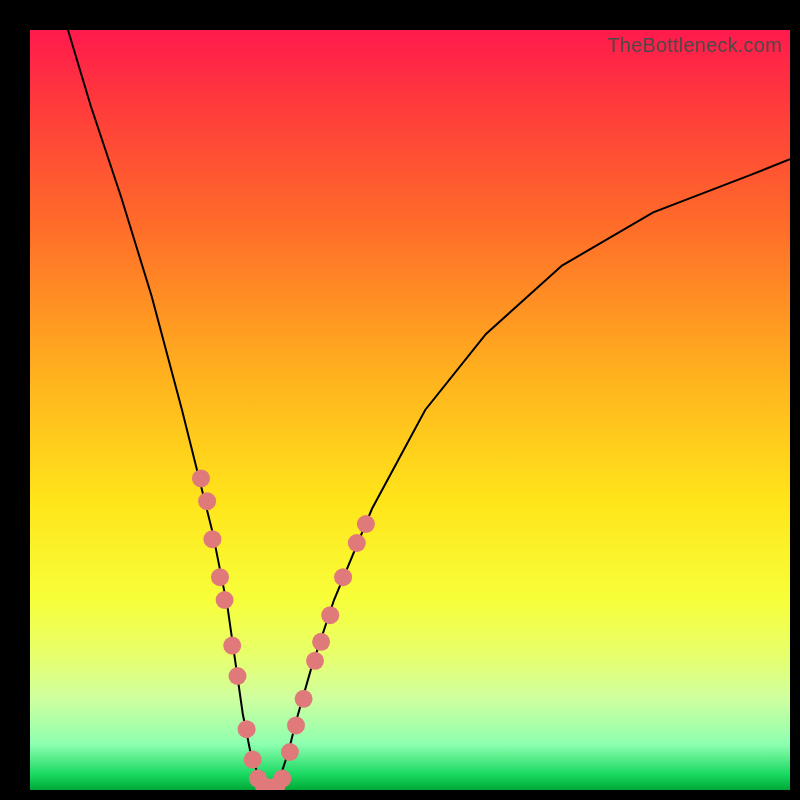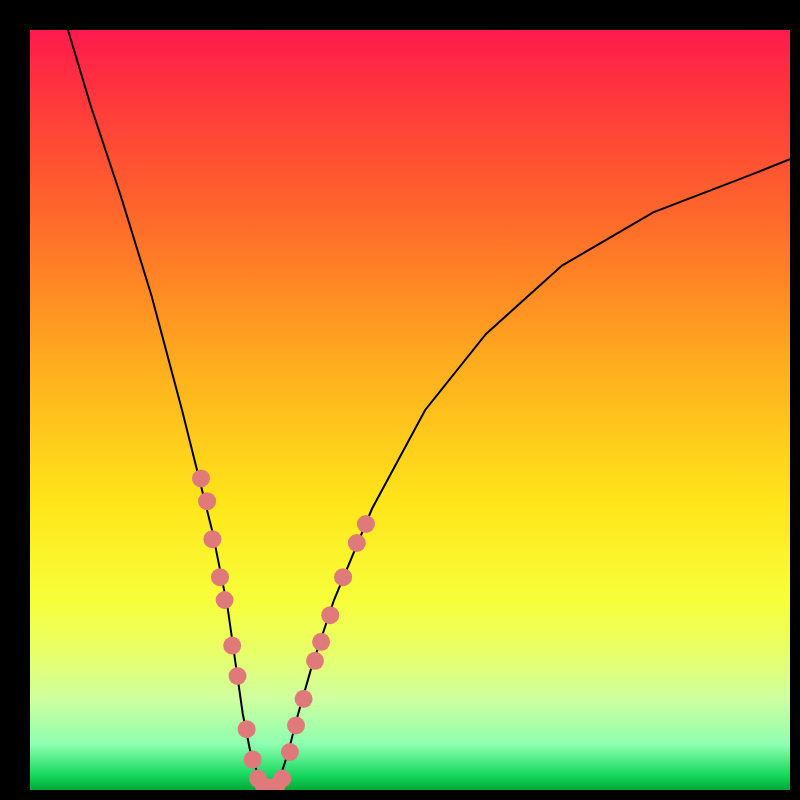--- a/index.html
+++ b/index.html
@@ -60,20 +60,21 @@
   .dot {
     fill: #e07a7a;
     stroke: none;
   }
 </style>
 </head>
 <body>
 
 <div class="frame">
   <div class="plot">
+    <div class="watermark">TheBottleneck.com</div>
     <svg viewBox="0 0 760 760">
       <path id="curve-path" class="curve" d="M38.0 0.0 L60.8 76.0 L91.2 167.2 L121.6 266.0 L152.0 380.0 L167.2 440.8 L182.4 501.6 L197.6 577.6 L205.2 630.8 L212.8 684.0 L220.4 722.0 L228.0 744.8 L235.6 760.0 L243.2 760.0 L250.8 744.8 L258.4 722.0 L266.0 691.6 L281.2 638.4 L304.0 570.0 L342.0 478.8 L395.2 380.0 L456.0 304.0 L532.0 235.6 L623.2 182.4 L722.0 144.4 L760.0 129.2"></path>
       <g id="markers">
           <circle cx="171.0" cy="448.4" r="9" class="dot"></circle>
           <circle cx="177.1" cy="471.2" r="9" class="dot"></circle>
           <circle cx="182.4" cy="509.2" r="9" class="dot"></circle>
           <circle cx="190.0" cy="547.2" r="9" class="dot"></circle>
           <circle cx="194.6" cy="570.0" r="9" class="dot"></circle>
           <circle cx="202.2" cy="615.6" r="9" class="dot"></circle>
           <circle cx="207.5" cy="646.0" r="9" class="dot"></circle>

